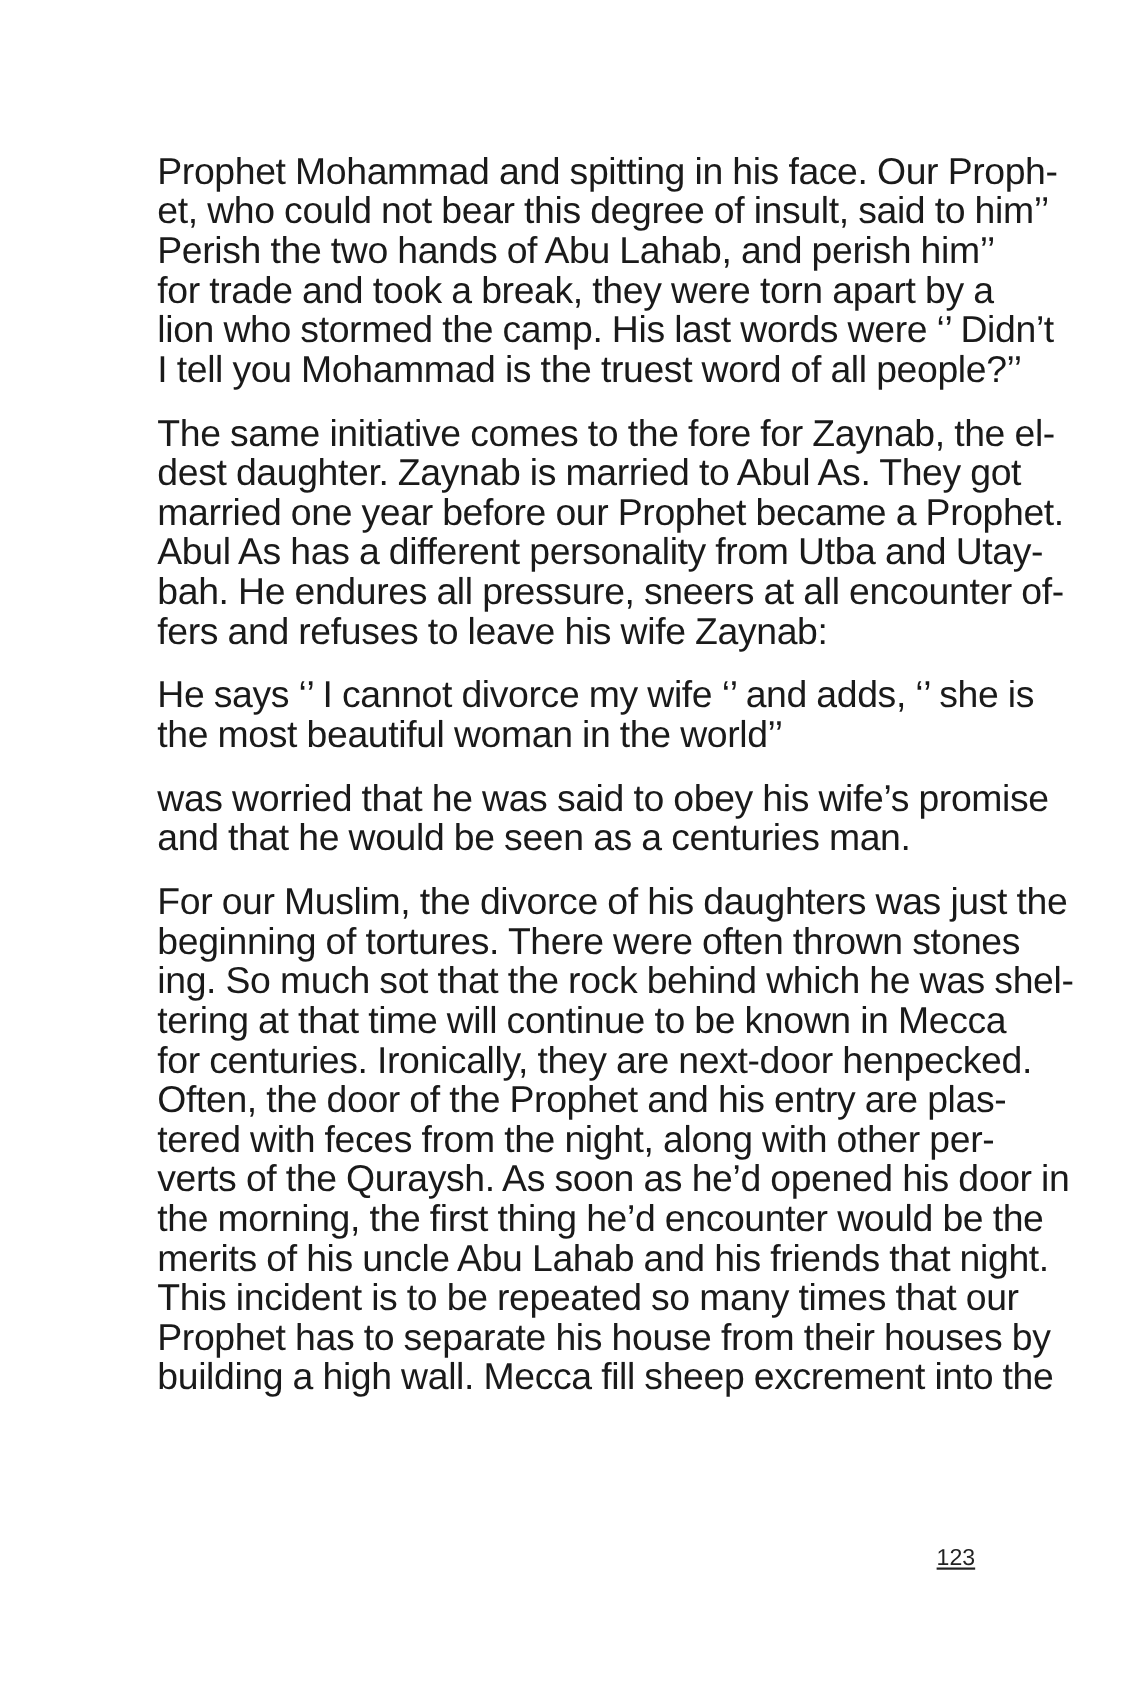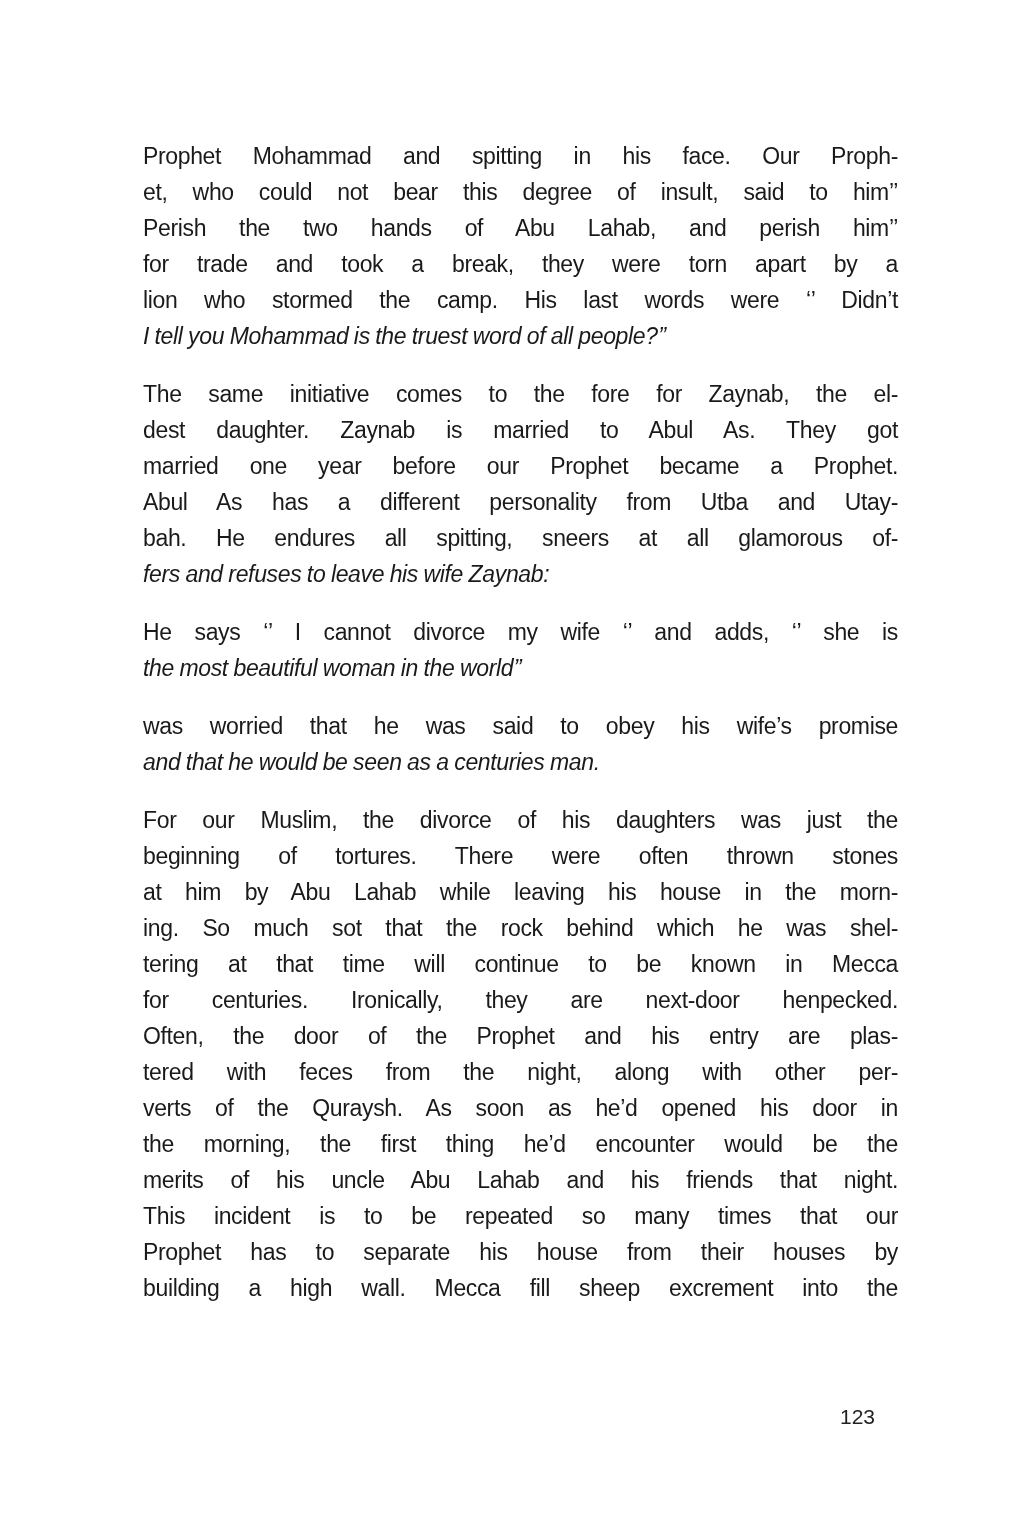--- a/index.html
+++ b/index.html
@@ -24,48 +24,48 @@
     }
     .text-column {
       position: absolute;
       left: 143px;
       top: 138px;
       width: 755px;
     }
     .para {
       margin: 0 0 22px 0;
       font-family: "Liberation Sans", sans-serif;
-      font-size: 23px;
+      font-size: 34px;
       line-height: 36px;
       text-align: justify;
       letter-spacing: -0.35px;
       word-spacing: -0.5px;
       hyphens: manual;
     }
     .line {
       display: block;
       text-align: justify;
       text-align-last: justify;
       white-space: nowrap;
       overflow: visible;
     }
     .line.last {
       text-align-last: left;
-      font-style: italic;
     }
     .page-number {
       position: absolute;
       left: 840px;
       top: 1404px;
       width: 58px;
-      text-align: left;
+      text-align: center;
       font-family: "Liberation Sans", sans-serif;
       font-size: 21px;
       line-height: 26px;
       color: #222222;
+      text-decoration: underline;
     }
   </style>
 </head>
 <body>
 
 <div class="page">
   <div class="text-column">
 
     <p class="para">
       <span class="line">Prophet Mohammad and spitting in his face. Our Proph-</span>
@@ -74,38 +74,37 @@
       <span class="line">for trade and took a break, they were torn apart by a</span>
       <span class="line">lion who stormed the camp. His last words were ‘’ Didn’t</span>
       <span class="line last">I tell you Mohammad is the truest word of all people?’’</span>
     </p>
 
     <p class="para">
       <span class="line">The same initiative comes to the fore for Zaynab, the el-</span>
       <span class="line">dest daughter. Zaynab is married to Abul As. They got</span>
       <span class="line">married one year before our Prophet became a Prophet.</span>
       <span class="line">Abul As has a different personality from Utba and Utay-</span>
-      <span class="line">bah. He endures all spitting, sneers at all glamorous of-</span>
+      <span class="line">bah. He endures all pressure, sneers at all encounter of-</span>
       <span class="line last">fers and refuses to leave his wife Zaynab:</span>
     </p>
 
     <p class="para">
       <span class="line">He says ‘’ I cannot divorce my wife ‘’ and adds, ‘’ she is</span>
       <span class="line last">the most beautiful woman in the world’’</span>
     </p>
 
     <p class="para">
       <span class="line">was worried that he was said to obey his wife’s promise</span>
       <span class="line last">and that he would be seen as a centuries man.</span>
     </p>
 
     <p class="para">
       <span class="line">For our Muslim, the divorce of his daughters was just the</span>
       <span class="line">beginning of tortures. There were often thrown stones</span>
-      <span class="line">at him by Abu Lahab while leaving his house in the morn-</span>
       <span class="line">ing. So much sot that the rock behind which he was shel-</span>
       <span class="line">tering at that time will continue to be known in Mecca</span>
       <span class="line">for centuries. Ironically, they are next-door henpecked.</span>
       <span class="line">Often, the door of the Prophet and his entry are plas-</span>
       <span class="line">tered with feces from the night, along with other per-</span>
       <span class="line">verts of the Quraysh. As soon as he’d opened his door in</span>
       <span class="line">the morning, the first thing he’d encounter would be the</span>
       <span class="line">merits of his uncle Abu Lahab and his friends that night.</span>
       <span class="line">This incident is to be repeated so many times that our</span>
       <span class="line">Prophet has to separate his house from their houses by</span>

